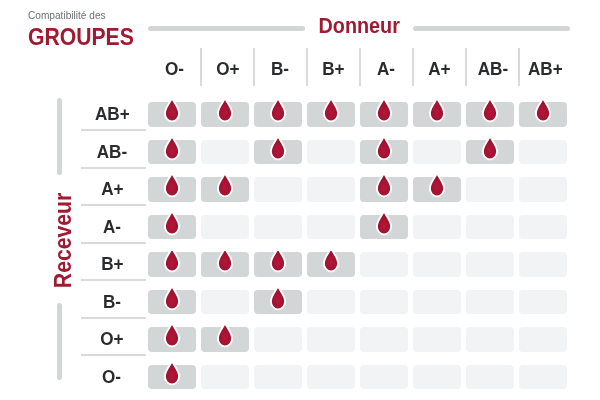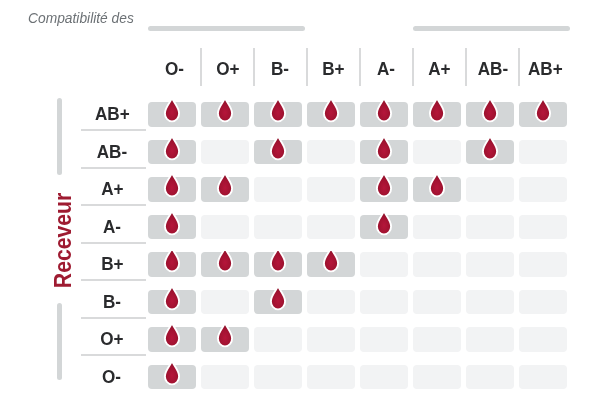--- a/index.html
+++ b/index.html
@@ -3,21 +3,21 @@
 <meta charset="utf-8">
 <style>
   html,body{margin:0;padding:0;background:#ffffff;}
   body{width:600px;height:400px;overflow:hidden;font-family:"Liberation Sans",sans-serif;}
   .page{position:relative;width:600px;height:400px;background:#ffffff;overflow:hidden;}
   .cond{display:inline-block;transform:scaleX(0.9);transform-origin:center;}
   .cond-left{display:inline-block;transform:scaleX(0.92);transform-origin:left center;}
 
   
   .title{position:absolute;left:28px;top:9px;}
-  .title-small{font-size:15px;color:#6c7175;margin-bottom:4px;font-style:italic;}
+  .title-small{font-size:11px;color:#6c7175;margin-bottom:4px;}
   .title-main{font-size:23px;line-height:24px;font-weight:700;color:#9e1b31;}
 
   
   .donor-line{position:absolute;top:26px;height:5px;border-radius:3px;background:#d3d6d7;}
   .donor-line-left{left:148px;width:157px;}
   .donor-line-right{left:413px;width:157px;}
   .donor-label{position:absolute;top:13px;left:305px;width:108px;text-align:center;
     font-size:22px;font-weight:700;color:#9e1b31;}
 
   
@@ -62,23 +62,29 @@
         <stop offset="0.6" stop-color="#a01230"></stop>
         <stop offset="1" stop-color="#821024"></stop>
       </radialGradient>
     </defs>
   </svg>
 
   <div class="title">
     <div class="title-small">
       <span class="cond-left">Compatibilité des</span>
     </div>
+    <div class="title-main">
+      <span class="cond-left">GROUPES</span>
+    </div>
   </div>
 
   <div class="donor-line donor-line-left"></div>
+  <div class="donor-label">
+    <span class="cond">Donneur</span>
+  </div>
   <div class="donor-line donor-line-right"></div>
 
   <div class="col-headers">
       <div class="col-h"><span class="cond">O-</span></div>
       <div class="col-h"><span class="cond">O+</span></div>
       <div class="col-h"><span class="cond">B-</span></div>
       <div class="col-h"><span class="cond">B+</span></div>
       <div class="col-h"><span class="cond">A-</span></div>
       <div class="col-h"><span class="cond">A+</span></div>
       <div class="col-h"><span class="cond">AB-</span></div>

